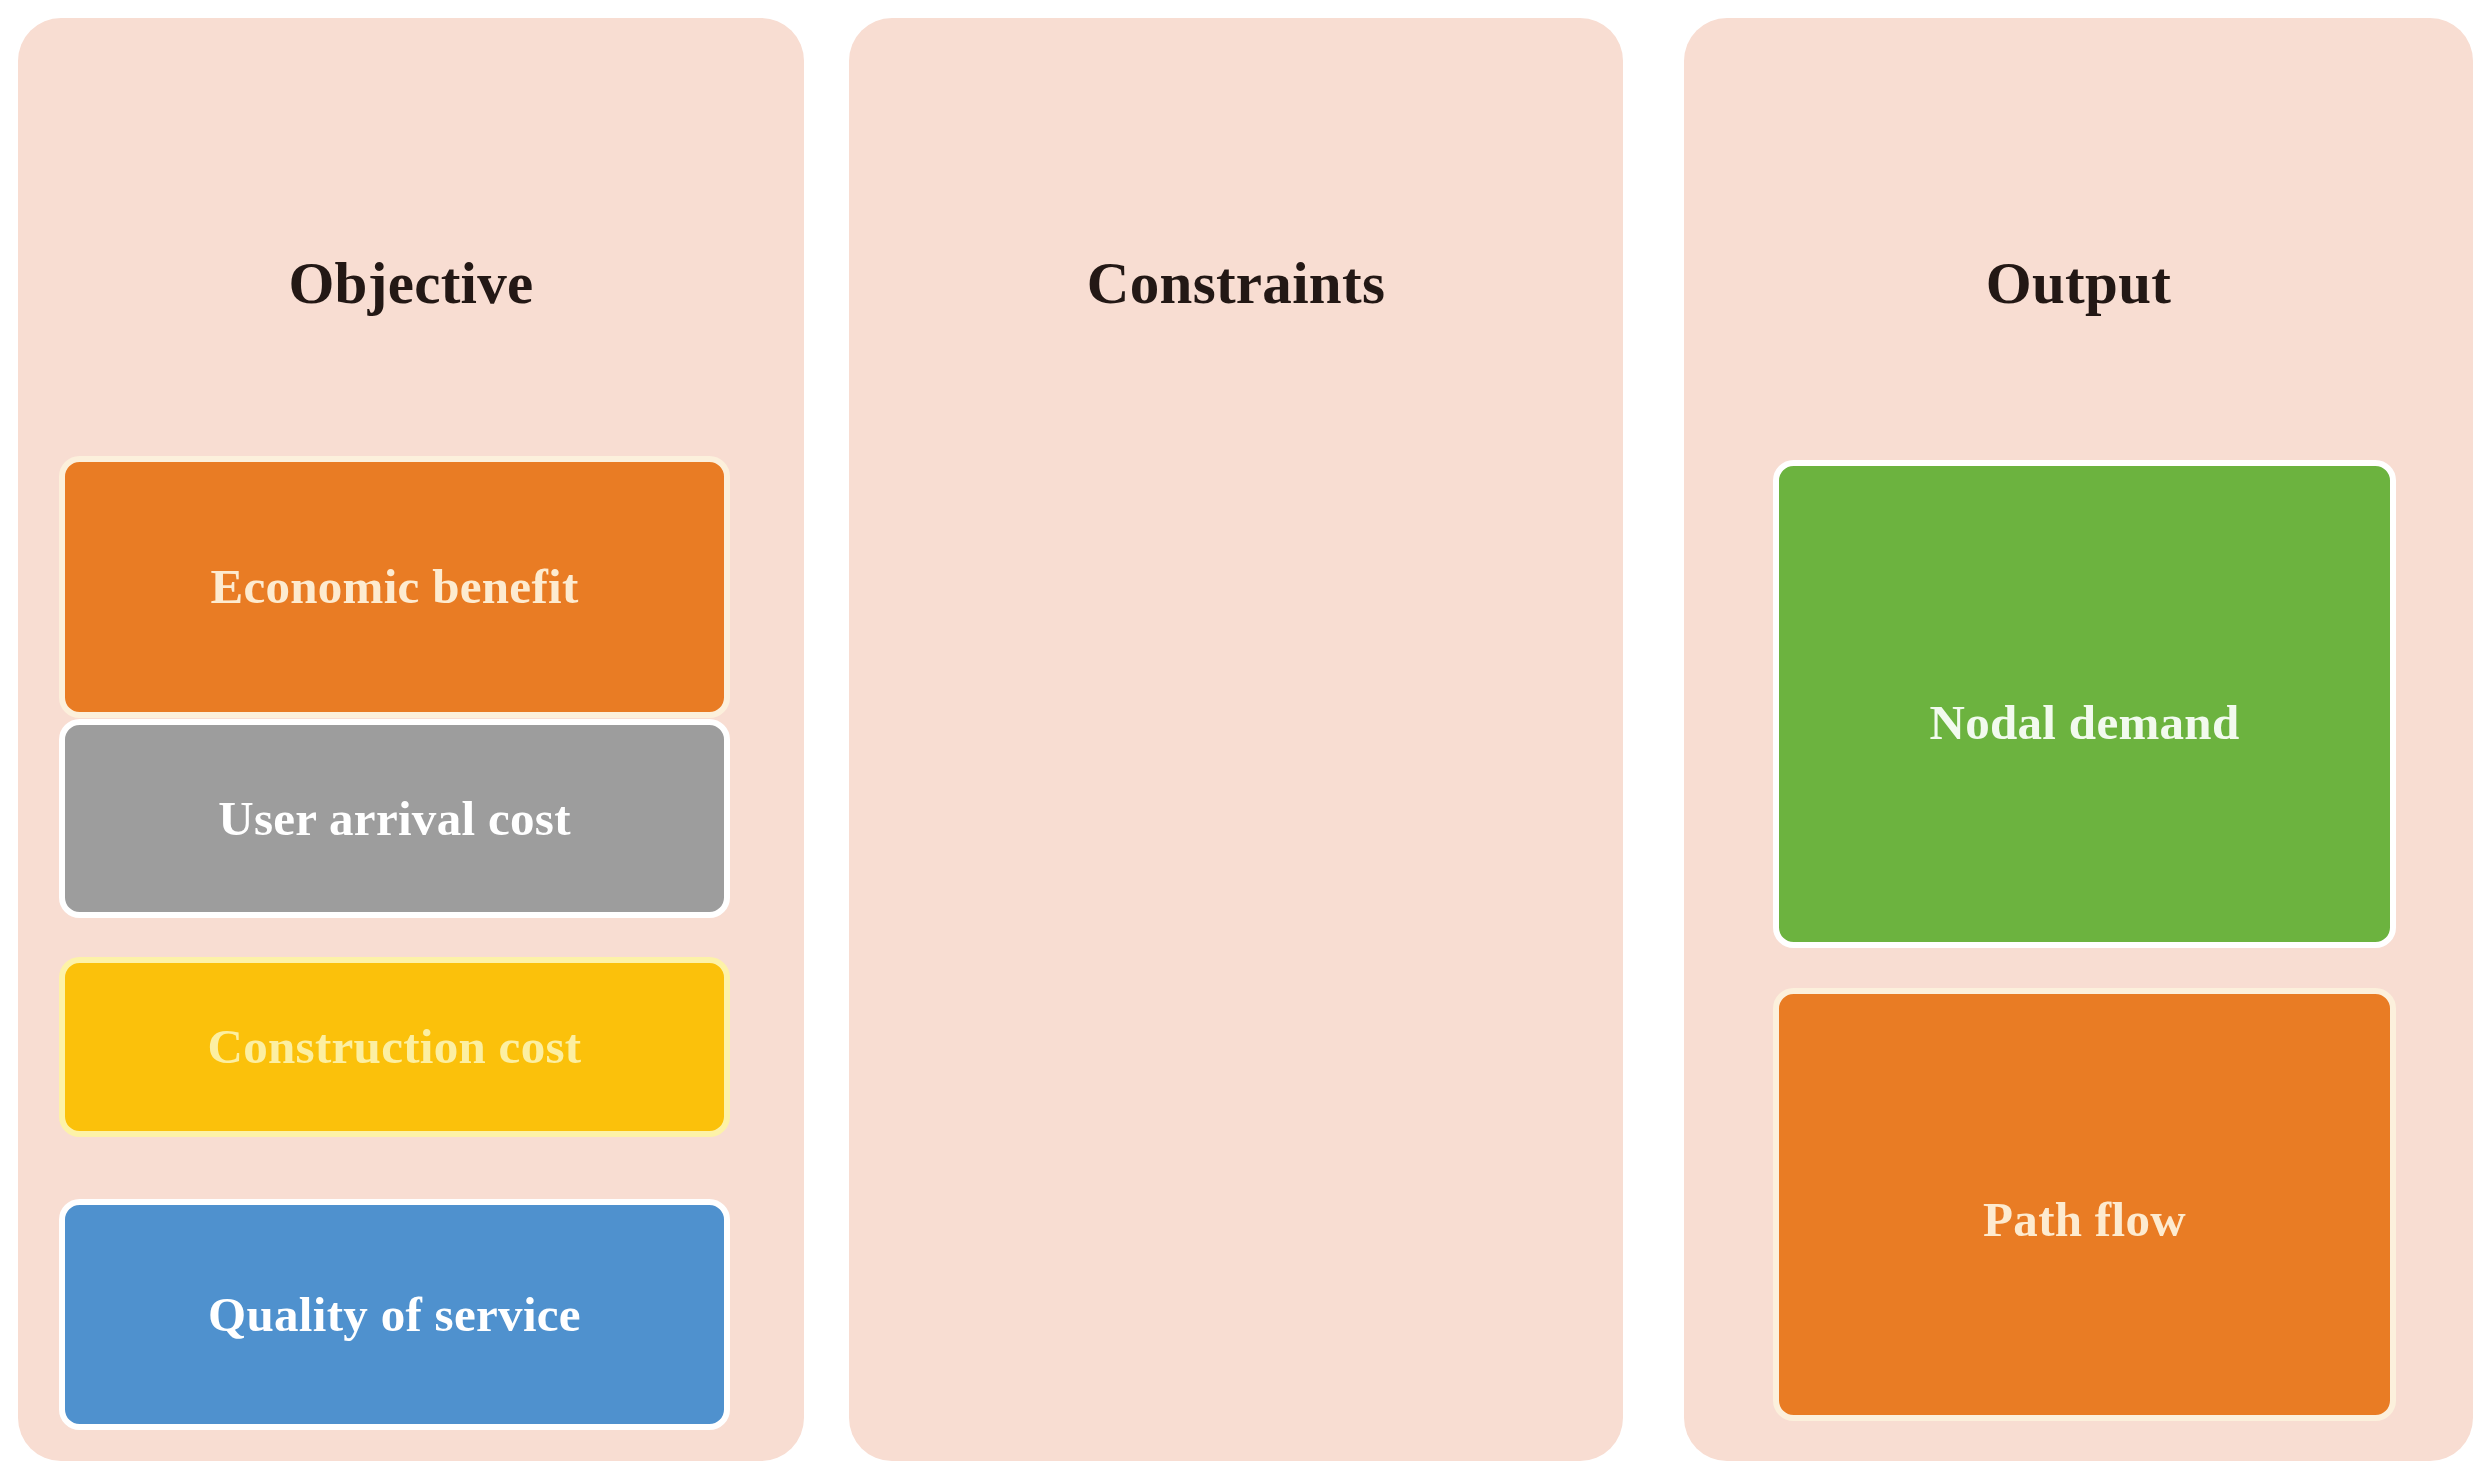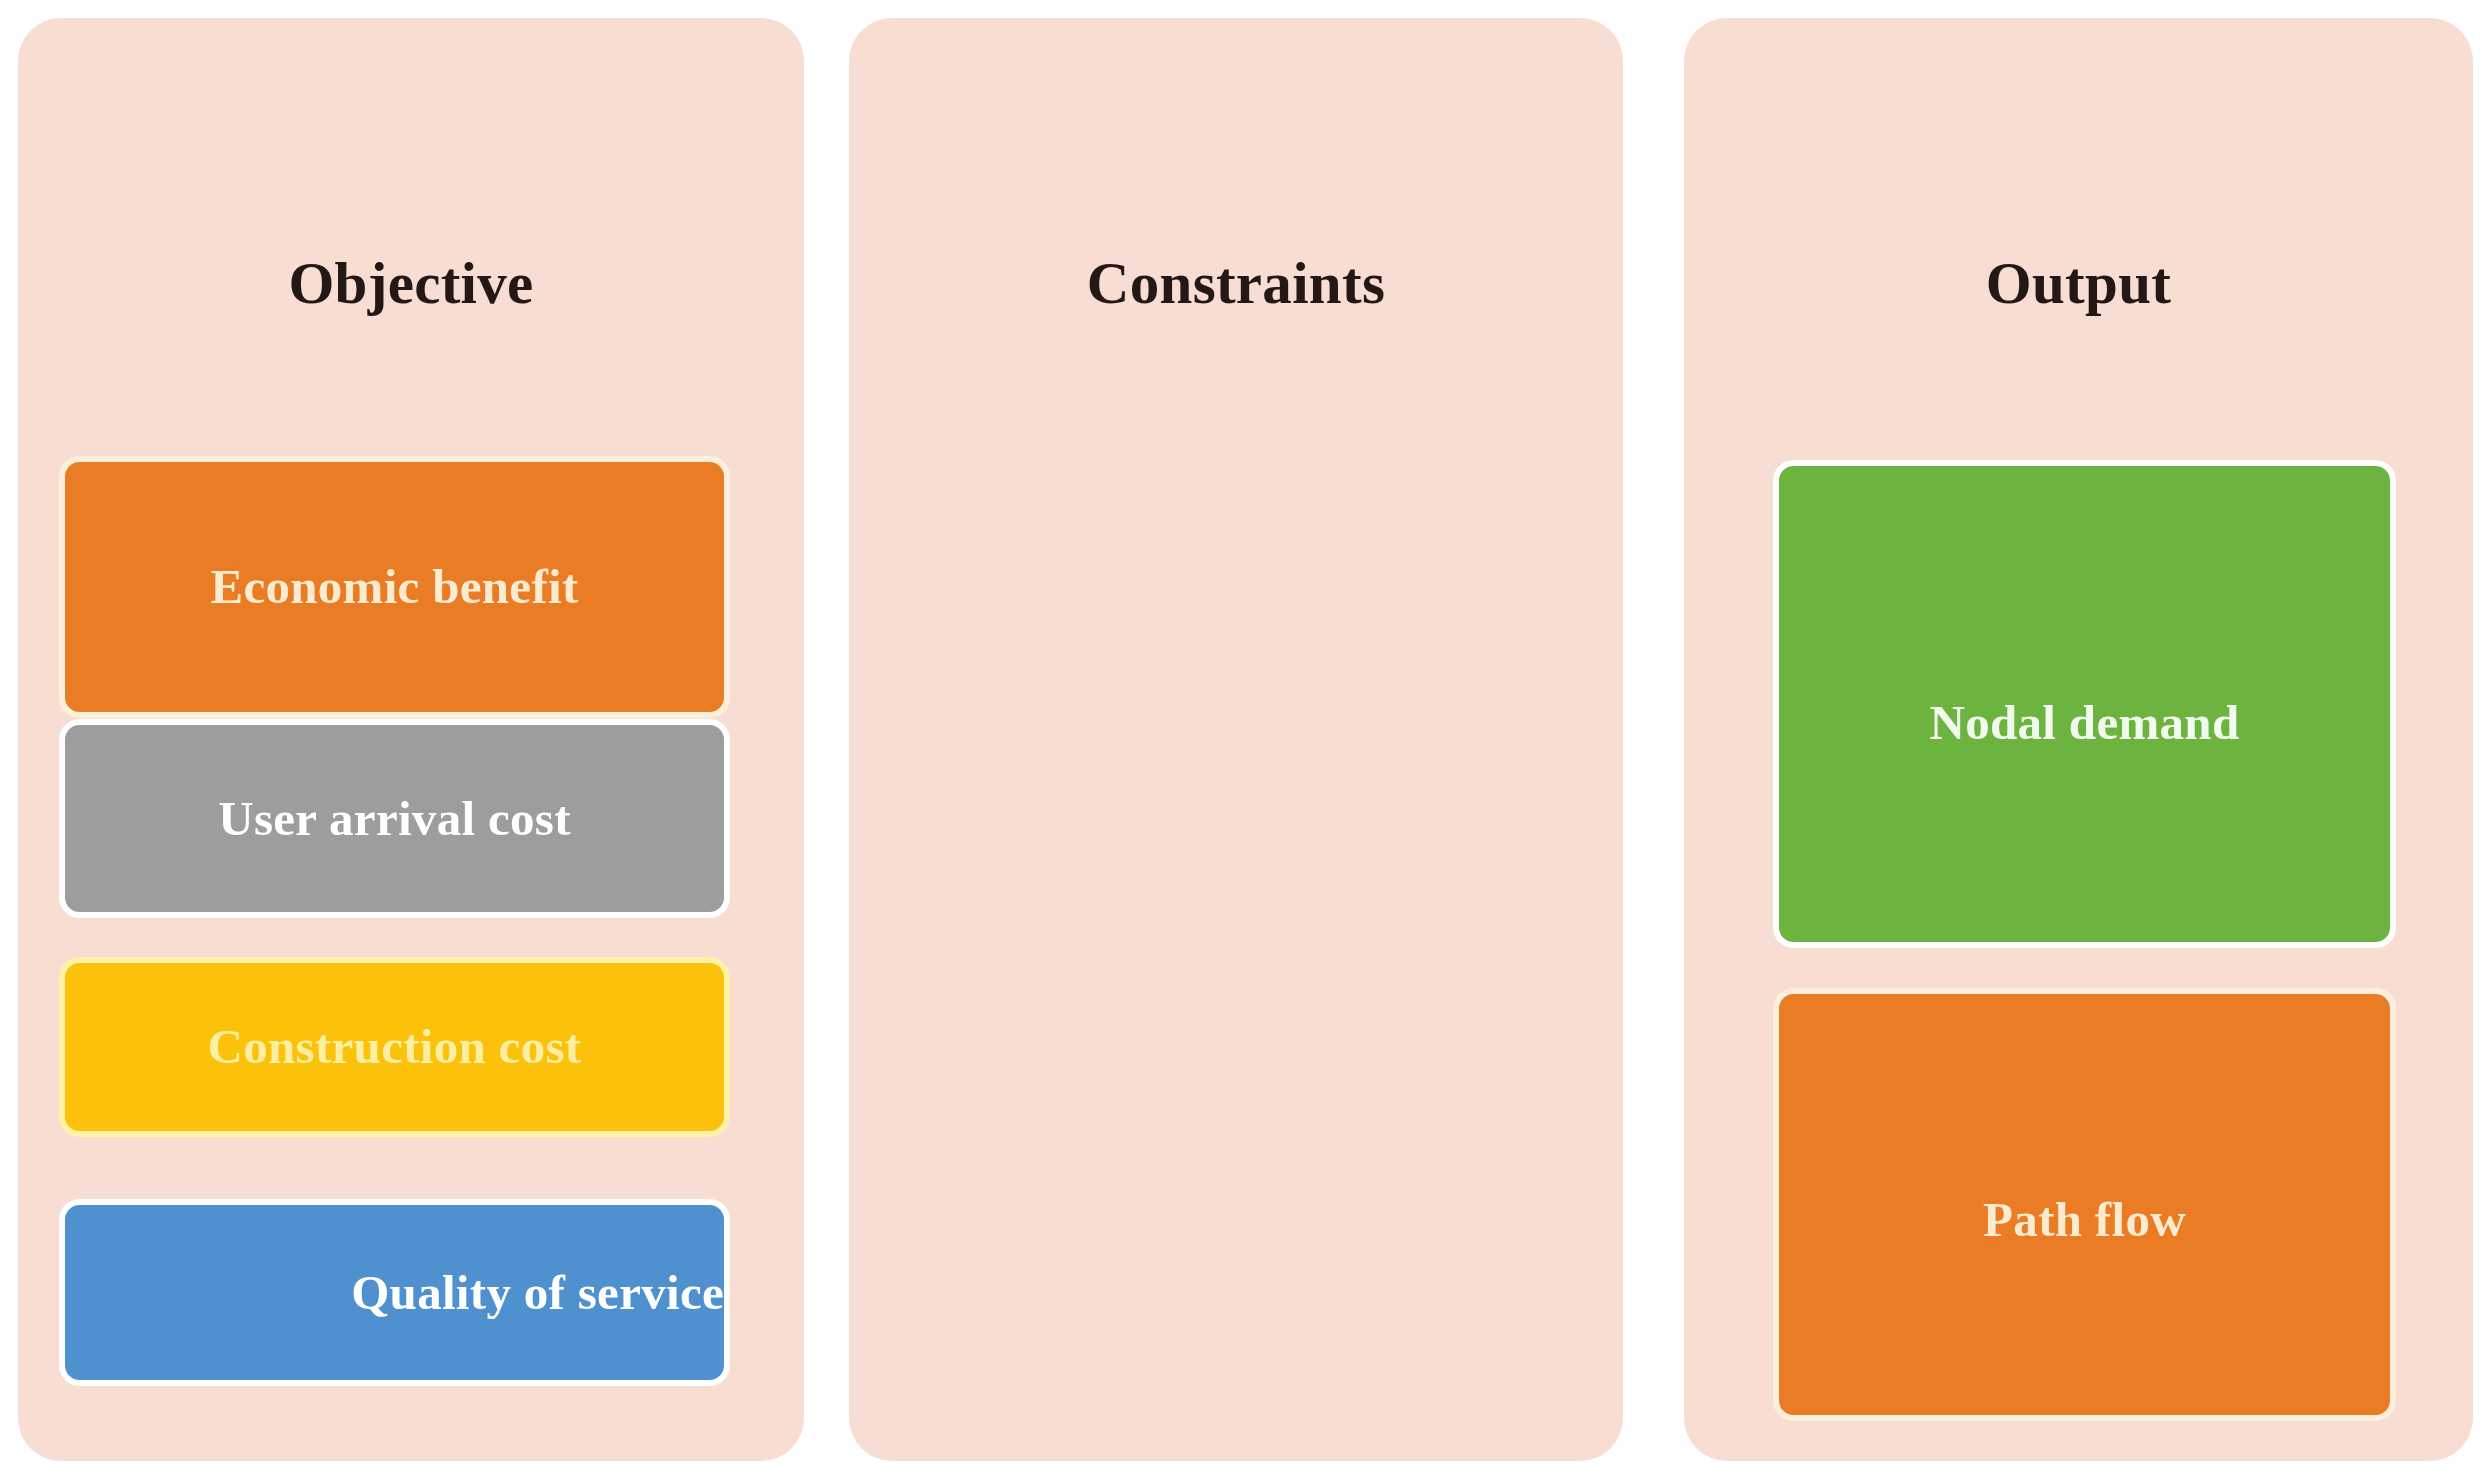--- a/index.html
+++ b/index.html
@@ -71,21 +71,21 @@
     display: block;
     font-size: 49px;
     letter-spacing: 0.3px;
   }
 
   
   .c1 { left: 41px; width: 671px; }
   .c1.k1 { top: 438px;  height: 262px; }
   .c1.k2 { top: 701px; height: 199px; text-align: right; }
   .c1.k3 { top: 939px; height: 180px; }
-  .c1.k4 { top: 1181px; height: 187px; justify-content: flex-end; }
+  .c1.k4 { top: 1181px; height: 231px; }
 
   
   .c2 { left: 924px; width: 623px; }
   .c2.k1 { top: 442px;  height: 488px; }
   .c2.k2 { top: 970px; height: 433px; }
   .c2.k1 .card-label { transform: translateY(19px); }
   .c2.k2 .card-label { transform: translateY(15px); }
 
   
   .sw-orange { background: #E97C24; border-color: #FCF0DC; color: #FDEBD0; }

